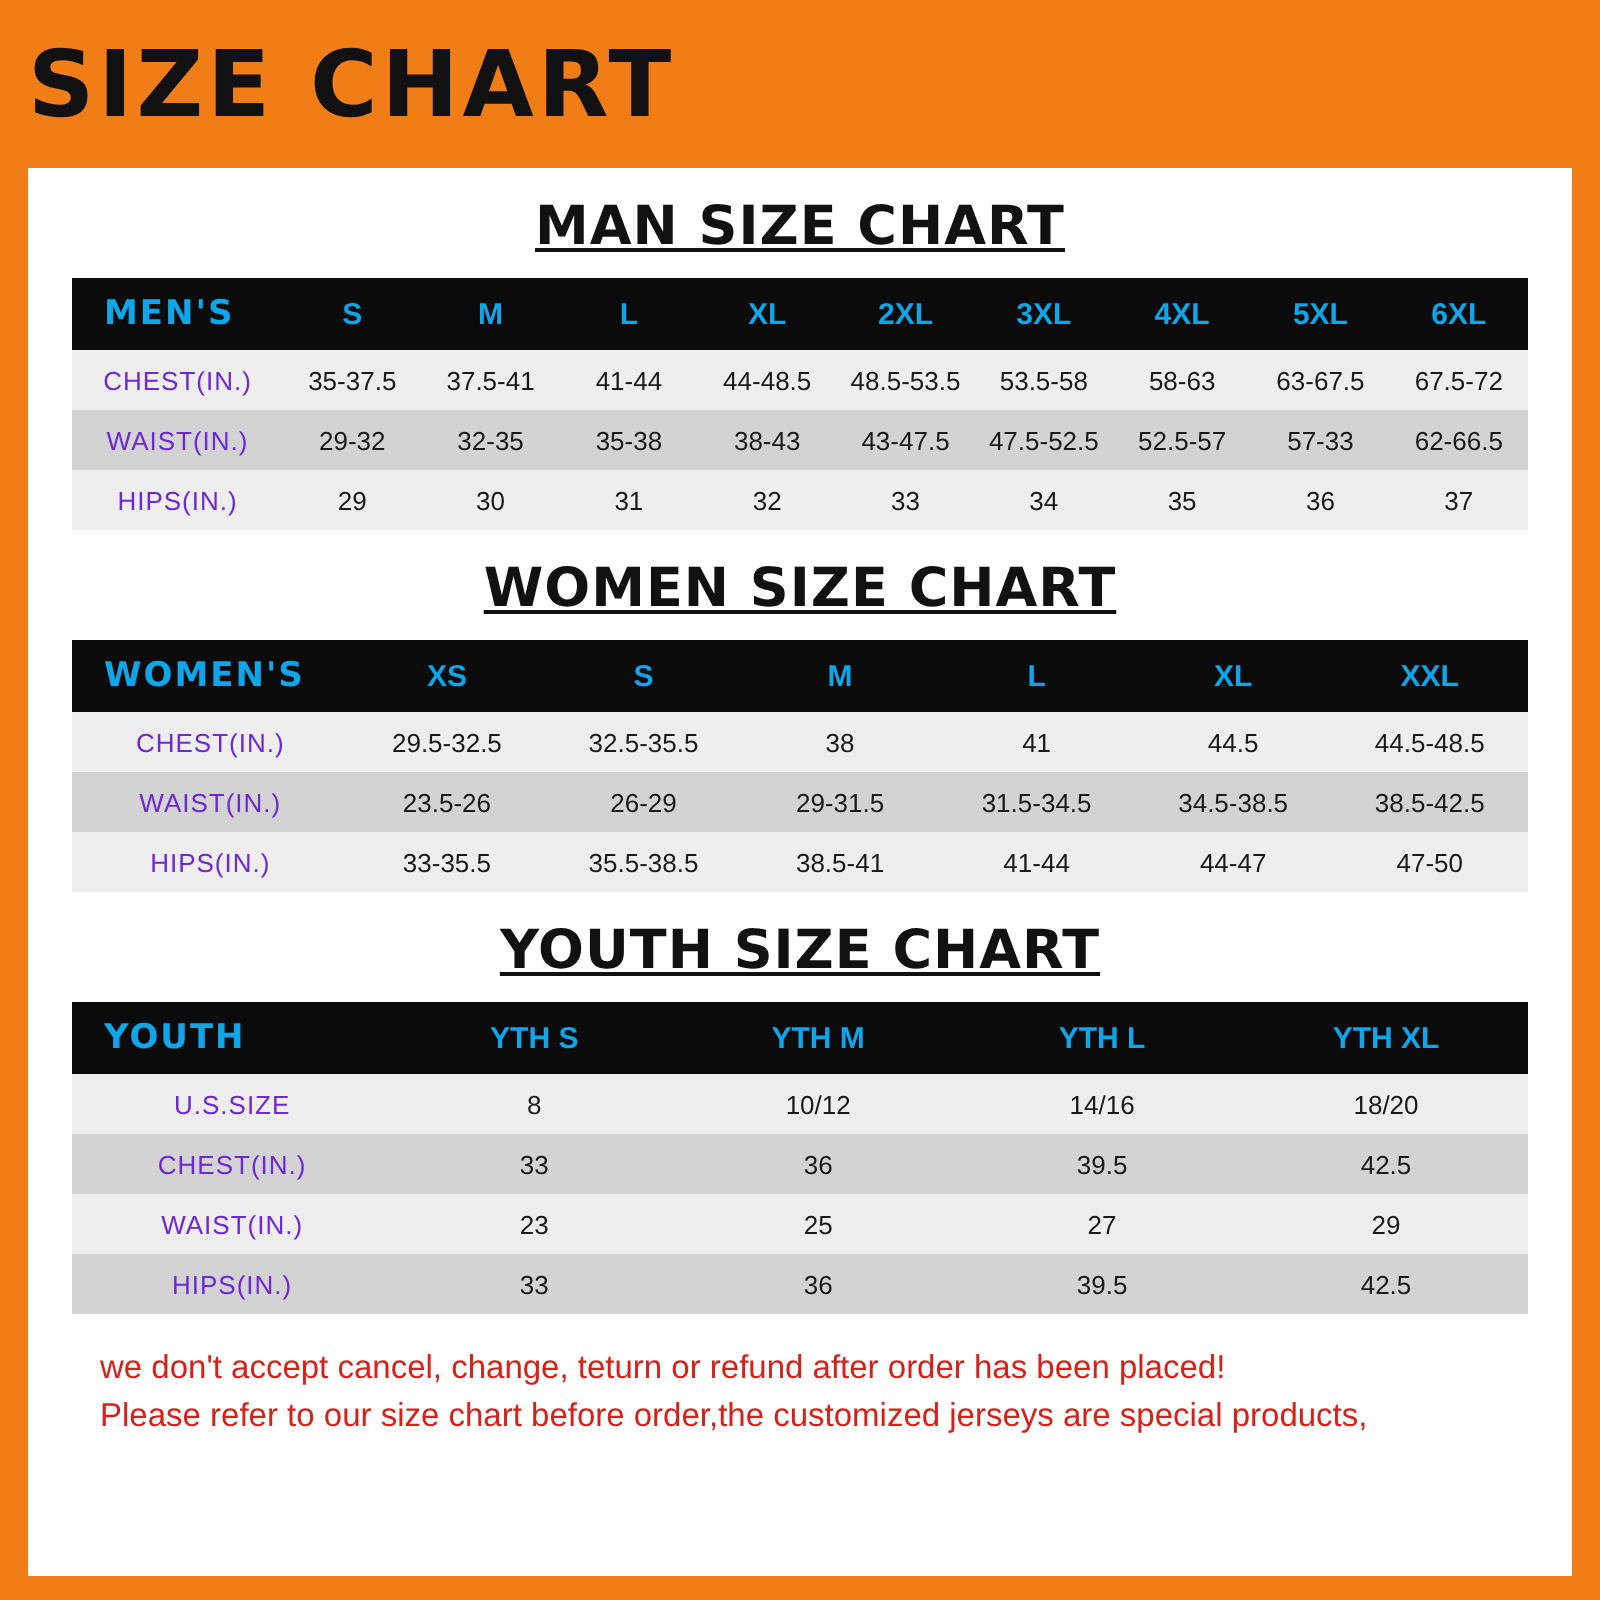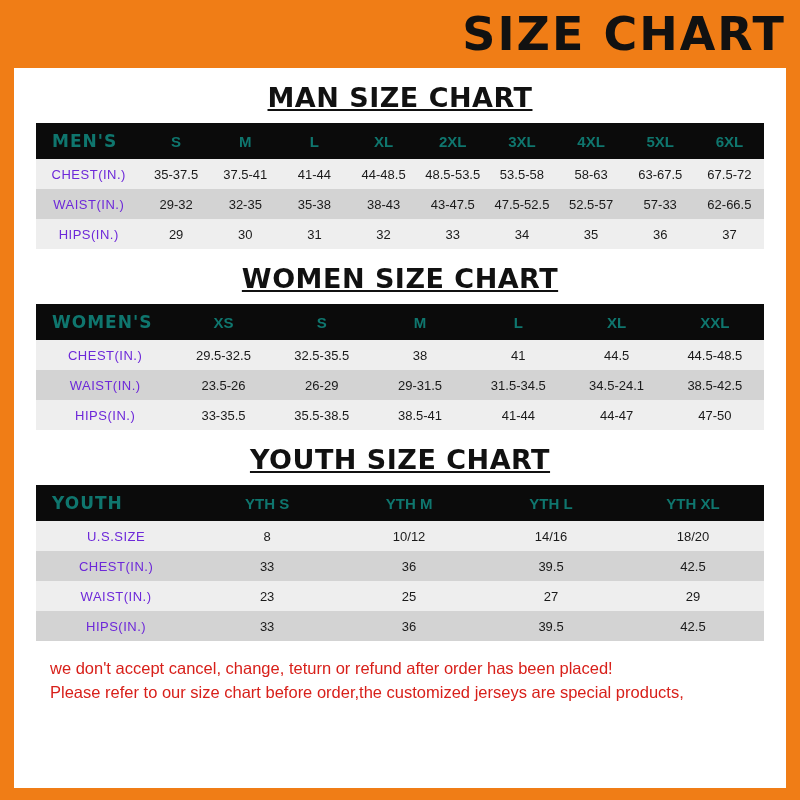--- a/index.html
+++ b/index.html
@@ -16,25 +16,25 @@
   .page {
     position: relative;
     width: 800px;
     height: 800px;
     box-sizing: border-box;
     border-left: 14px solid #f07d16;
     border-right: 14px solid #f07d16;
     background: #ffffff;
   }
   .banner {
-    height: 68px;
+    height: 84px;
     background: #f07d16;
     display: flex;
     align-items: center;
-    justify-content: flex-end;
+    justify-content: flex-start;
   }
   .banner-title {
     font-family: "DejaVu Sans", sans-serif;
     font-weight: bold;
     font-size: 46px;
     letter-spacing: 2px;
     color: #111111;
     line-height: 1;
   }
   .content {
@@ -63,21 +63,21 @@
     text-align: center;
     font-size: 13px;
     color: #1a1a1a;
     padding: 0;
     height: 30px;
     vertical-align: middle;
     font-family: "Liberation Sans", sans-serif;
   }
   table.size-table thead th {
     background: #0b0b0b;
-    color: #0f766e;
+    color: #0ea5e9;
     font-weight: bold;
     font-size: 15px;
     height: 36px;
   }
   table.size-table thead th.rowlabel {
     text-align: left;
     padding-left: 16px;
     font-family: "DejaVu Sans", sans-serif;
     font-size: 17px;
     letter-spacing: 1px;
@@ -228,21 +228,21 @@
             <td>41</td>
             <td>44.5</td>
             <td>44.5-48.5</td>
           </tr>
           <tr class="even">
             <td class="rowlabel">WAIST(IN.)</td>
             <td>23.5-26</td>
             <td>26-29</td>
             <td>29-31.5</td>
             <td>31.5-34.5</td>
-            <td>34.5-24.1</td>
+            <td>34.5-38.5</td>
             <td>38.5-42.5</td>
           </tr>
           <tr class="odd">
             <td class="rowlabel">HIPS(IN.)</td>
             <td>33-35.5</td>
             <td>35.5-38.5</td>
             <td>38.5-41</td>
             <td>41-44</td>
             <td>44-47</td>
             <td>47-50</td>

